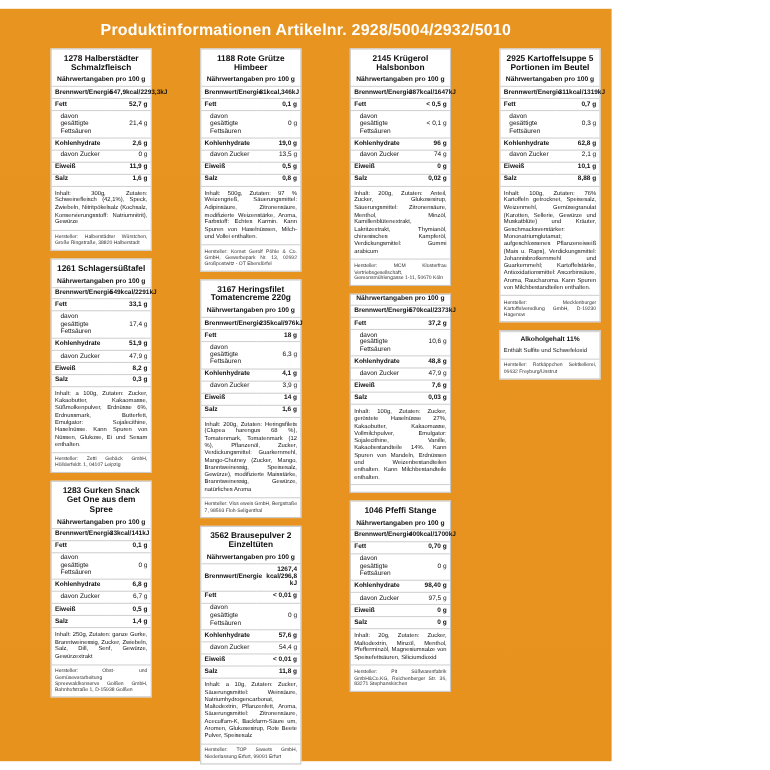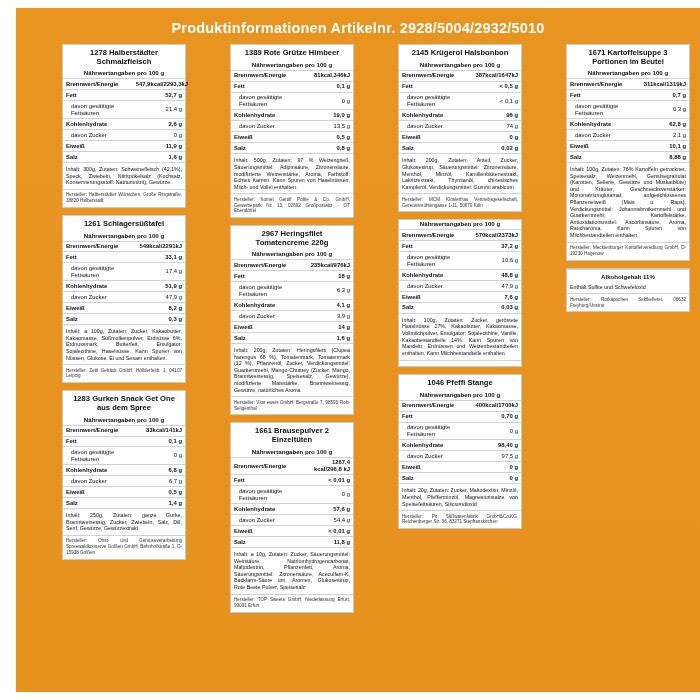--- a/index.html
+++ b/index.html
@@ -15,23 +15,23 @@
   }
   .page {
     position: relative;
     width: 700px;
     height: 700px;
     background: #ffffff;
     box-sizing: border-box;
   }
   .sheet {
     position: absolute;
-    left: 16px;
+    left: 0;
     top: 8px;
-    width: 684px;
+    width: 556px;
     height: 684px;
     background: #e8921f;
     background: linear-gradient(180deg, #e79420 0%, #e8921e 100%);
     box-sizing: border-box;
     padding: 8px 10px 10px 10px;
   }
   .title {
     text-align: center;
     color: #ffffff;
     font-weight: bold;
@@ -249,21 +249,21 @@
                 </tr>
           </tbody>
             </table>
           <div class="ingredients">Inhalt: 250g, Zutaten: ganze Gurke, Branntweinessig, Zucker, Zwiebeln, Salz, Dill, Senf, Gewürze, Gewürzextrakt</div>
           <div class="manufacturer">Hersteller: Obst- und Gemüseverarbeitung Spreewaldkonserve Golßen GmbH, Bahnhofstraße 1, D-15938 Golßen</div>
         </div>
       </div>
 
       <div class="col">
         <div class="card">
-          <div class="card-title">1389 Rote Grütze Himbeer</div>
+          <div class="card-title">1188 Rote Grütze Himbeer</div>
           <div class="nutri-head">Nährwertangaben pro 100 g</div>
           <table class="nutri">
             <tbody>
                 <tr class="b">
                   <td class="lbl">Brennwert/Energie</td>
                   <td class="val">81kcal,346kJ</td>
                 </tr>
             <tr class="b">
                   <td class="lbl">Fett</td>
                   <td class="val">0,1 g</td>
@@ -288,21 +288,21 @@
                   <td class="lbl">Salz</td>
                   <td class="val">0,8 g</td>
                 </tr>
           </tbody>
             </table>
           <div class="ingredients">Inhalt: 500g, Zutaten: 97 % Weizengrieß, Säuerungsmittel: Adipinsäure, Zitronensäure, modifizierte Weizenstärke, Aroma, Farbstoff: Echtes Karmin. Kann Spuren von Haselnüssen, Milch- und Vollei enthalten.</div>
           <div class="manufacturer">Hersteller: Komet Gerolf Pöhle &amp; Co. GmbH, Gewerbepark Nr. 13, 02692 Großpostwitz - OT Ebendörfel</div>
         </div>
 
         <div class="card">
-          <div class="card-title">2967 Heringsfilet Tomatencreme 220g</div>
+          <div class="card-title">3167 Heringsfilet Tomatencreme 220g</div>
           <div class="nutri-head">Nährwertangaben pro 100 g</div>
           <table class="nutri">
             <tbody>
                 <tr class="b">
                   <td class="lbl">Brennwert/Energie</td>
                   <td class="val">235kcal/976kJ</td>
                 </tr>
             <tr class="b">
                   <td class="lbl">Fett</td>
                   <td class="val">18 g</td>
@@ -327,21 +327,21 @@
                   <td class="lbl">Salz</td>
                   <td class="val">1,6 g</td>
                 </tr>
           </tbody>
             </table>
           <div class="ingredients">Inhalt: 200g, Zutaten: Heringsfilets (Clupea harengus 68 %), Tomatenmark, Tomatenmark (12 %), Pflanzenöl, Zucker, Verdickungsmittel: Guarkernmehl, Mango-Chutney (Zucker, Mango, Branntweinessig, Speisesalz, Gewürze), modifizierte Maisstärke, Branntweinessig, Gewürze, natürliches Aroma</div>
           <div class="manufacturer">Hersteller: Vlos eweis GmbH, Bergstraße 7, 98593 Floh-Seligenthal</div>
         </div>
 
         <div class="card">
-          <div class="card-title">1661 Brausepulver 2 Einzeltüten</div>
+          <div class="card-title">3562 Brausepulver 2 Einzeltüten</div>
           <div class="nutri-head">Nährwertangaben pro 100 g</div>
           <table class="nutri">
             <tbody>
                 <tr class="b">
                   <td class="lbl">Brennwert/Energie</td>
                   <td class="val">1267,4 kcal/296,8 kJ</td>
                 </tr>
             <tr class="b">
                   <td class="lbl">Fett</td>
                   <td class="val">&lt; 0,01 g</td>
@@ -486,21 +486,21 @@
                 </tr>
           </tbody>
             </table>
           <div class="ingredients">Inhalt: 20g, Zutaten: Zucker, Maltodextrin, Minzöl, Menthol, Pfefferminzöl, Magnesiumsalze von Speisefettsäuren, Siliciumdioxid</div>
           <div class="manufacturer">Hersteller: Pit Süßwarenfabrik GmbH&amp;Co.KG, Reichenberger Str. 36, 83271 Stephanskirchen</div>
         </div>
       </div>
 
       <div class="col">
         <div class="card">
-          <div class="card-title">1671 Kartoffelsuppe 3 Portionen im Beutel</div>
+          <div class="card-title">2925 Kartoffelsuppe 5 Portionen im Beutel</div>
           <div class="nutri-head">Nährwertangaben pro 100 g</div>
           <table class="nutri">
             <tbody>
                 <tr class="b">
                   <td class="lbl">Brennwert/Energie</td>
                   <td class="val">311kcal/1319kJ</td>
                 </tr>
             <tr class="b">
                   <td class="lbl">Fett</td>
                   <td class="val">0,7 g</td>

